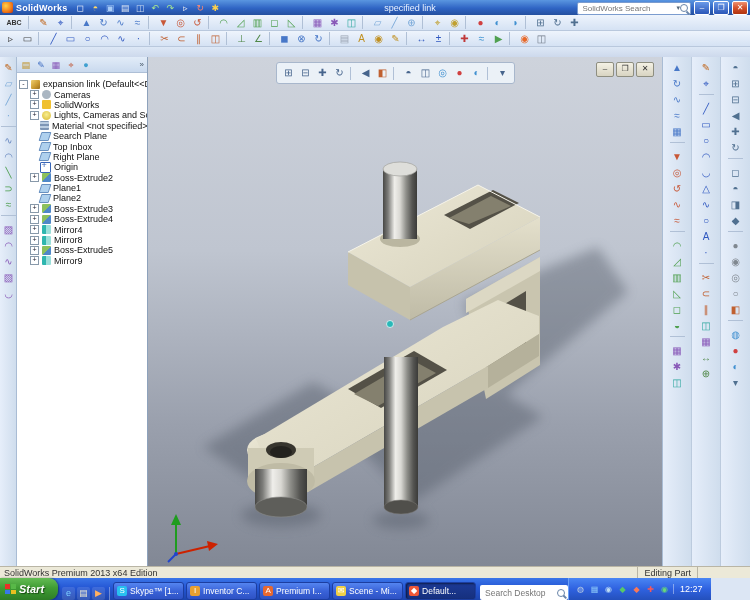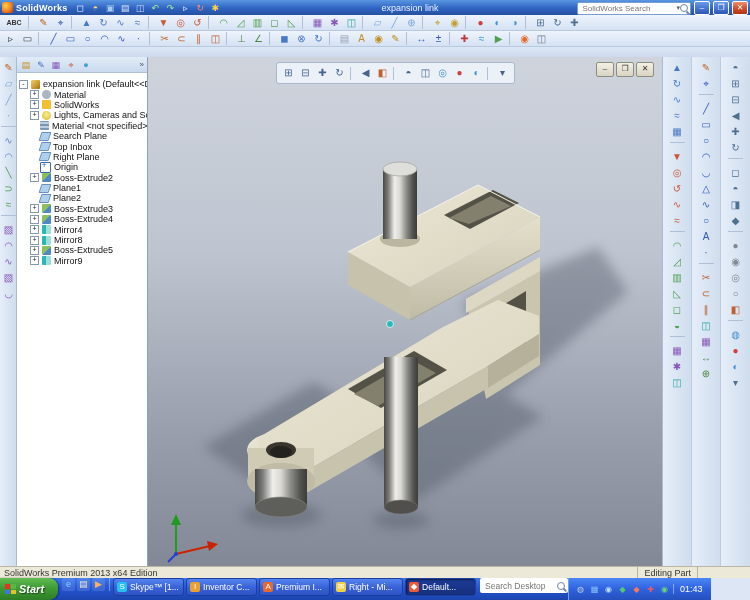--- a/index.html
+++ b/index.html
@@ -88,21 +88,21 @@
   
   #statusbar{position:absolute;left:0;bottom:22px;width:750px;height:12px;background:#ece9d8;
     border-top:1px solid #b9b5a5;font-size:9px;color:#333;display:flex;align-items:center;box-sizing:border-box;}
   #statusbar .sleft{padding-left:4px;}
   #statusbar .sright{margin-left:auto;display:flex;align-items:center;height:100%;}
   #statusbar .scell{border-left:1px solid #b9b5a5;padding:0 6px;height:100%;display:flex;align-items:center;}
 
   
   #taskbar{position:absolute;left:0;bottom:0;width:630px;height:22px;
     background:linear-gradient(180deg,#3a75e8 0%,#2456d4 45%,#1c44ae 100%);
-    display:flex;align-items:flex-start;color:#fff;}
+    display:flex;align-items:flex-end;color:#fff;}
   .startbtn{flex:none;height:22px;display:flex;align-items:center;gap:3px;padding:0 14px 0 5px;
     background:linear-gradient(180deg,#64bc54 0%,#3f9c34 45%,#2e7e26 100%);
     border-radius:0 9px 9px 0;box-shadow:1px 0 2px rgba(0,0,0,.4);}
   .startbtn .stxt{font-weight:bold;font-style:italic;font-size:11px;text-shadow:1px 1px 1px #1a4a14;}
   .flag{display:grid;grid-template:1fr 1fr/1fr 1fr;gap:1px;width:11px;height:10px;}
   .flag i{background:#e83028;} .flag i:nth-child(2){background:#58b848;}
   .flag i:nth-child(3){background:#3878e8;} .flag i:nth-child(4){background:#e8c020;}
   .ql{display:flex;align-items:center;gap:2px;padding:0 4px;border-right:1px solid rgba(255,255,255,.35);}
   .qlicon{width:13px;height:13px;border-radius:2px;font-size:9px;line-height:13px;text-align:center;background:rgba(255,255,255,.12);}
   #apps{display:flex;align-items:center;gap:2px;padding-left:3px;}
@@ -131,21 +131,21 @@
         <span class="tbicon on-blue" style="color: rgb(255, 217, 106);">◓</span>
         <span class="tbicon on-blue" style="color: rgb(168, 204, 248);">▣</span>
         <span class="tbicon on-blue" style="color: rgb(221, 230, 244);">▤</span>
         <span class="tbicon on-blue" style="color: rgb(200, 216, 240);">◫</span>
         <span class="tbicon on-blue" style="color: rgb(168, 232, 144);">↶</span>
         <span class="tbicon on-blue" style="color: rgb(168, 232, 144);">↷</span>
         <span class="tbicon on-blue" style="color: rgb(242, 242, 242);">▹</span>
         <span class="tbicon on-blue" style="color: rgb(255, 136, 112);">↻</span>
         <span class="tbicon on-blue" style="color: rgb(255, 210, 74);">✱</span>
       </span>
-    <span class="tb-doc">expansion link</span>
+    <span class="tb-doc">specified link</span>
     <span class="tb-right">
       <span class="searchbox">
         <input placeholder="SolidWorks Search" style="">
         <span class="chev">▾</span>
         <span class="mag"></span>
       </span>
       <span class="winbtn">–</span>
       <span class="winbtn">❐</span>
       <span class="winbtn close">✕</span>
     </span>
@@ -261,21 +261,21 @@
       </div>
     <div class="tree-body" id="tree-body">
         <div class="trowi">
           <span class="exp">-</span>
           <span class="ti ti-part"></span>
           <span class="lbl">expansion link (Default&lt;&lt;Default&gt;_</span>
         </div>
         <div class="trowi indent">
           <span class="exp">+</span>
           <span class="ti ti-sensors"></span>
-          <span class="lbl">Material</span>
+          <span class="lbl">Cameras</span>
         </div>
         <div class="trowi indent">
           <span class="exp">+</span>
           <span class="ti ti-annotations"></span>
           <span class="lbl">SolidWorks</span>
         </div>
         <div class="trowi indent">
           <span class="exp">+</span>
           <span class="ti ti-lights"></span>
           <span class="lbl">Lights, Cameras and Scene</span>
@@ -571,38 +571,38 @@
         <span class="appbtn">
           <span class="aico" style="background: rgb(232, 160, 48);">I</span>
           <span>Inventor C...</span>
         </span>
         <span class="appbtn">
           <span class="aico" style="background: rgb(232, 104, 48);">A</span>
           <span>Premium I...</span>
         </span>
         <span class="appbtn">
           <span class="aico" style="background: rgb(240, 208, 72);">✉</span>
-          <span>Right - Mi...</span>
+          <span>Scene - Mi...</span>
         </span>
         <span class="appbtn active">
           <span class="aico" style="background: rgb(240, 88, 56);">◆</span>
           <span>Default...</span>
         </span>
       </span>
     <span id="tbsearch">
       <input placeholder="Search Desktop" style="">
       <span class="mag"></span>
     </span>
     <span id="tray">
       <span id="trayicons" style="display:flex;gap:3px;align-items:center">
           <span class="trayicon" style="color: rgb(194, 210, 226);">◍</span>
           <span class="trayicon" style="color: rgb(140, 200, 248);">▦</span>
           <span class="trayicon" style="color: rgb(188, 220, 244);">◉</span>
           <span class="trayicon" style="color: rgb(88, 200, 104);">◆</span>
           <span class="trayicon" style="color: rgb(248, 120, 88);">◆</span>
           <span class="trayicon" style="color: rgb(248, 88, 88);">✚</span>
           <span class="trayicon" style="color: rgb(104, 216, 120);">◉</span>
         </span>
-      <span class="clock">01:43</span>
+      <span class="clock">12:27</span>
     </span>
   </div>
 
 </div>
 
 </body></html>

